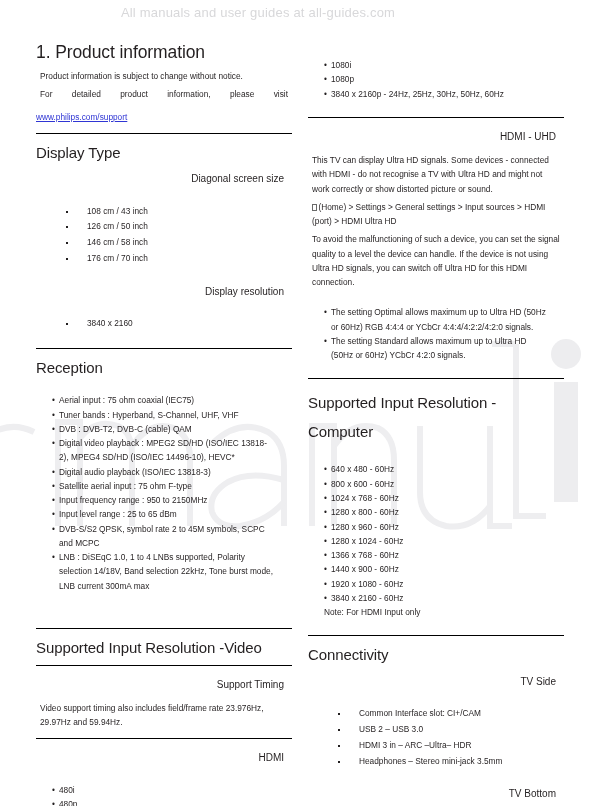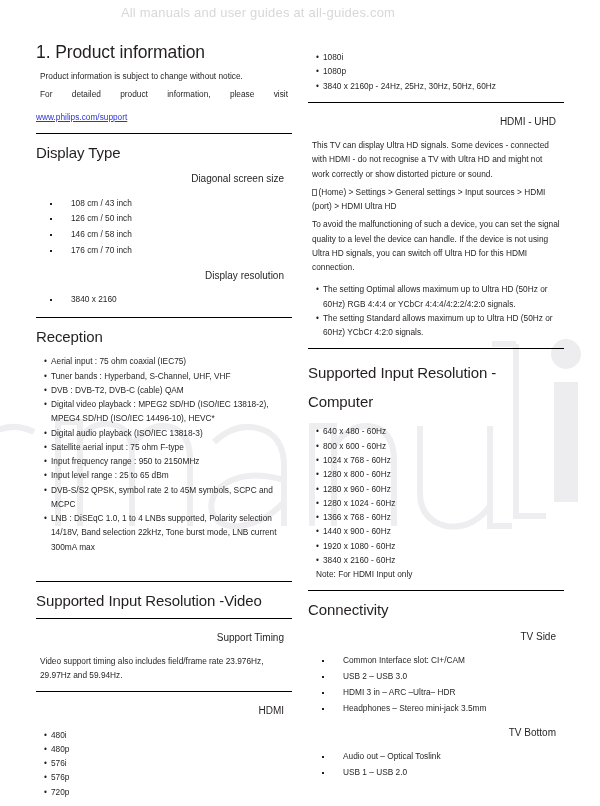--- a/index.html
+++ b/index.html
@@ -101,42 +101,42 @@
     border: none;
     border-top: 1.6px solid #000;
     margin: 9px 0 10px 0;
     width: 100%;
   }
   hr.rule.tight-top { margin-top: 7px; }
 
   
   ul.dot-list {
     list-style: none;
-    margin: 8px;
+    margin: 16px;
     padding: 0;
   }
   ul.dot-list > li {
     font-size: 8.3px;
     line-height: 1.72;
     position: relative;
     padding-left: 7px;
   }
   ul.dot-list > li::before {
     content: "\2022";
     position: absolute;
     left: 0;
     top: 0;
   }
   ul.dot-list > li.nobullet { padding-left: 0; }
   ul.dot-list > li.nobullet::before { content: ""; }
 
   
   ul.sq-list {
     list-style: none;
-    margin: 0;
+    margin: 16px;
     padding: 0;
   }
   ul.sq-list > li {
     font-size: 8.3px;
     line-height: 1.9;
     position: relative;
     padding-left: 35px;
   }
   ul.sq-list > li::before {
     content: "";

